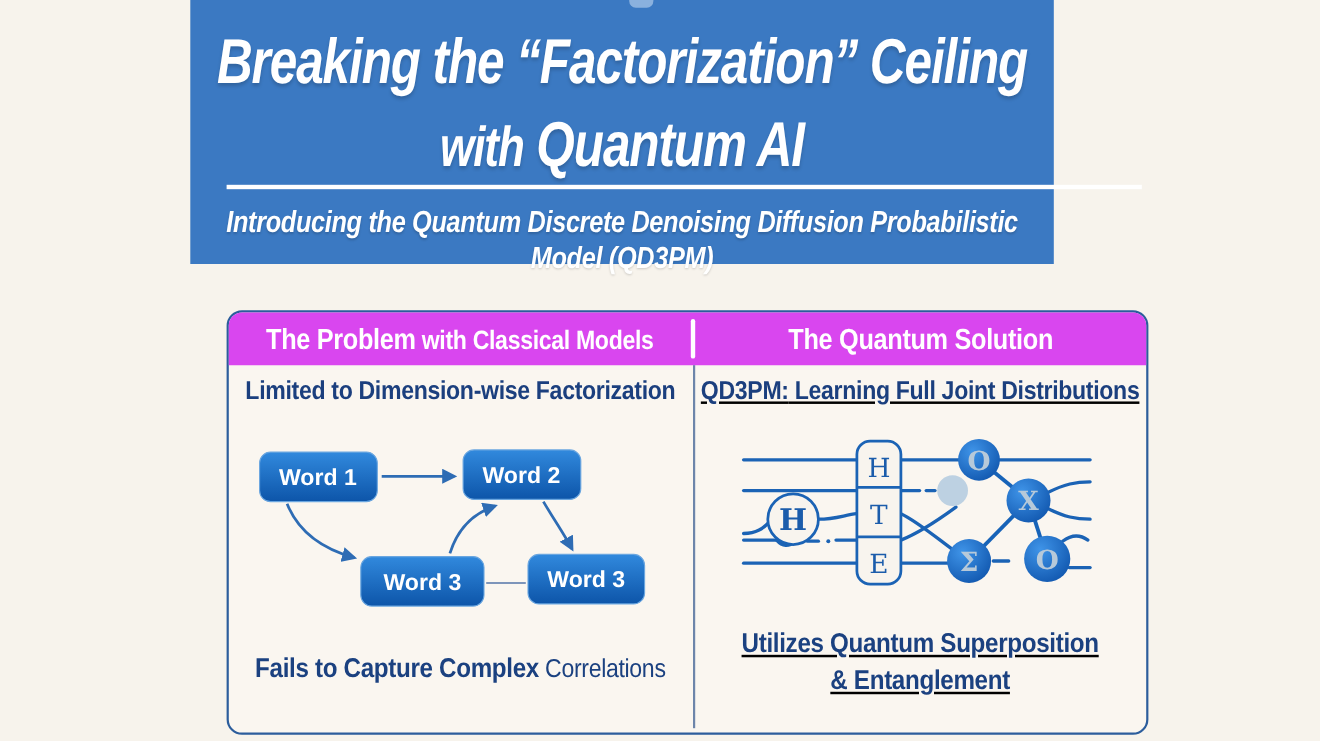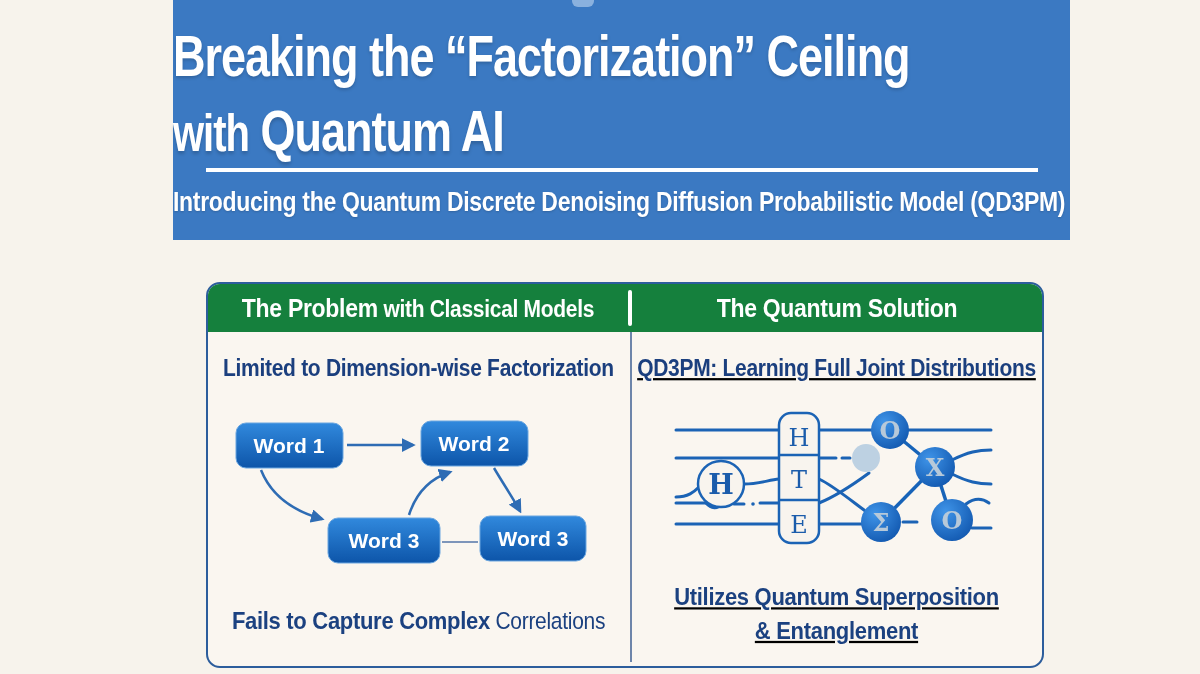--- a/index.html
+++ b/index.html
@@ -3,22 +3,22 @@
 <meta charset="utf-8">
 <style>
   html,body{margin:0;padding:0;}
   body{
     width:1200px;height:674px;position:relative;overflow:hidden;
     background:#f7f3ec;
     font-family:"Liberation Sans", sans-serif;
   }
   
   .banner{
-    position:absolute;left:173px;top:0;width:897px;height:240px;
-    background:#3b79c2;color:#fff;
+    position:absolute;left:173px;top:0;width:785px;height:240px;
+    background:#3b79c2;color:#fff;text-align:center;font-style:italic;
   }
   .banner-top-glyph{
     position:absolute;left:399px;top:0;width:22px;height:7px;
     background:#8ab1de;border-radius:0 0 6px 6px;
   }
   .banner h1{
     margin:0;padding-top:14px;
     font-size:45px;line-height:59px;font-weight:700;letter-spacing:-1px;
     transform:scaleY(1.28);transform-origin:50% 0;
     text-shadow:0 2px 3px rgba(0,0,0,.18);
@@ -34,31 +34,31 @@
     text-shadow:0 1px 2px rgba(0,0,0,.18);
   }
   
   .card{
     position:absolute;left:206px;top:282px;width:834px;height:382px;
     background:#faf6f0;border:2px solid #2c5d9c;border-radius:14px;
     box-sizing:content-box;
   }
   .card-header{
     position:absolute;left:0;top:0;width:100%;height:48px;
-    background:#15803d;border-radius:12px 12px 0 0;
+    background:#d946ef;border-radius:12px 12px 0 0;
     display:flex;align-items:center;color:#fff;
   }
   .hdr-cell{flex:0 0 auto;text-align:center;font-size:23px;font-weight:700;letter-spacing:-0.3px;
     transform:scaleY(1.15);}
   .hdr-left{width:420px;}
   .hdr-right{width:410px;}
   .hdr-cell .lite{font-weight:600;font-size:21px;}
   .hdr-vdivider{width:4px;height:36px;background:#ffffff;border-radius:2px;flex:0 0 auto;}
   .card-body{
-    position:absolute;left:0;top:48px;width:100%;height:334px;display:flex;
+    position:absolute;left:0;top:36px;width:100%;height:334px;display:flex;
   }
   .body-vdivider{
     position:absolute;left:422px;top:48px;width:2px;height:330px;background:#3d5f93;opacity:.75;
   }
   .col{box-sizing:border-box;display:flex;flex-direction:column;align-items:center;}
   .col-left{width:422px;}
   .col-right{width:412px;text-decoration:underline;}
   .col-heading{
     margin-top:24px;font-size:21px;font-weight:700;color:#1b3f7e;letter-spacing:-0.3px;
     transform:scaleY(1.12);white-space:nowrap;

